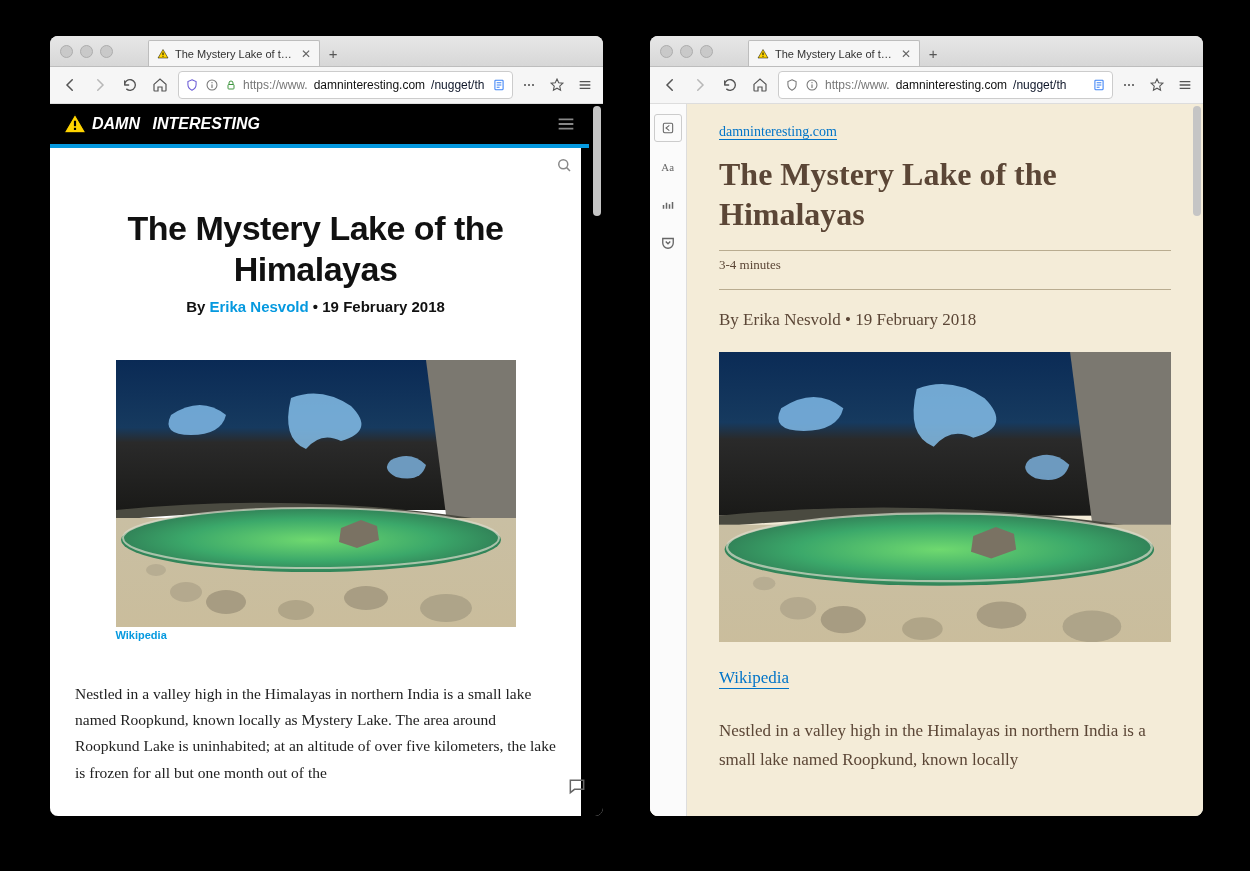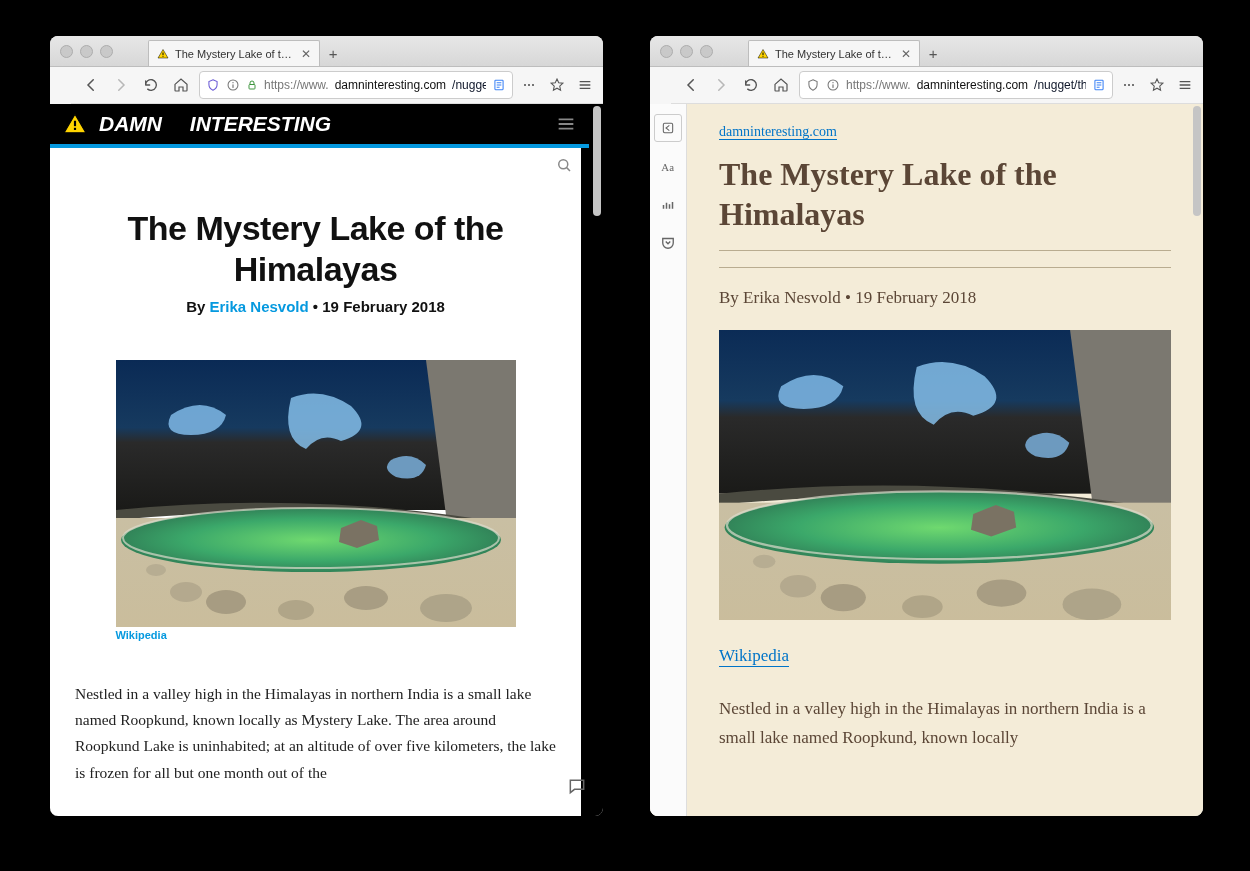--- a/index.html
+++ b/index.html
@@ -80,21 +80,20 @@
   }
 
   .toolbar {
     height: 36px;
     background: #f6f6f6;
     display:flex;
     align-items:center;
     gap: 6px;
     padding: 0 8px;
     border-bottom: 1px solid #ddd;
-    margin-left: 21px;
   }
   .nav-btn {
     width:24px;height:24px;display:flex;align-items:center;justify-content:center;
     color:#555;cursor:pointer;
     border-radius:3px;
   }
   .nav-btn.disabled { color:#b8b8b8; }
   .urlbar {
     flex:1;
     height:26px;
@@ -134,24 +133,24 @@
   }
   .di-header {
     background:#000;
     height:40px;
     display:flex;
     align-items:center;
     padding:0 12px;
     border-bottom:4px solid #0599df;
   }
   .di-logo {
-    display:flex;align-items:center;gap:11px;
+    display:flex;align-items:center;gap:4px;
     color:#fff;font-weight:900;font-style:italic;
     font-family:"Helvetica Neue",Arial,sans-serif;
-    font-size:21px;letter-spacing:0px;
+    font-size:16px;letter-spacing:0px;
   }
   .di-logo svg { width:26px;height:26px; }
   .di-burger {margin-left:auto;color:#888;font-size:20px;cursor:pointer;}
   .di-main {
     background:#fff;
     margin:0 8px 0 0;
     min-height:100%;
     position:relative;
   }
   .di-search {
@@ -644,20 +643,21 @@
         <div class="reader-sb-btn">
             <svg width="18" height="18">
               <use href="#i-pocket"></use>
             </svg>
           </div>
       </div>
       <div class="reader-main">
         <a class="reader-domain">damninteresting.com</a>
         <h1 class="reader-title">The Mystery Lake of the Himalayas</h1>
         <hr class="reader-hr">
+        <div class="reader-time">3-4 minutes</div>
         <hr class="reader-hr">
         <div class="reader-byline">
           <span>By </span><span>Erika Nesvold</span><span> • </span><span>19 February 2018</span>
         </div>
         <div class="reader-figure">
           <div class="reader-imgbox">
             <svg class="lake-svg" viewBox="0 0 400 267" preserveAspectRatio="xMidYMid slice">
                 <use href="#lakeImage"></use>
               </svg>
           </div>

